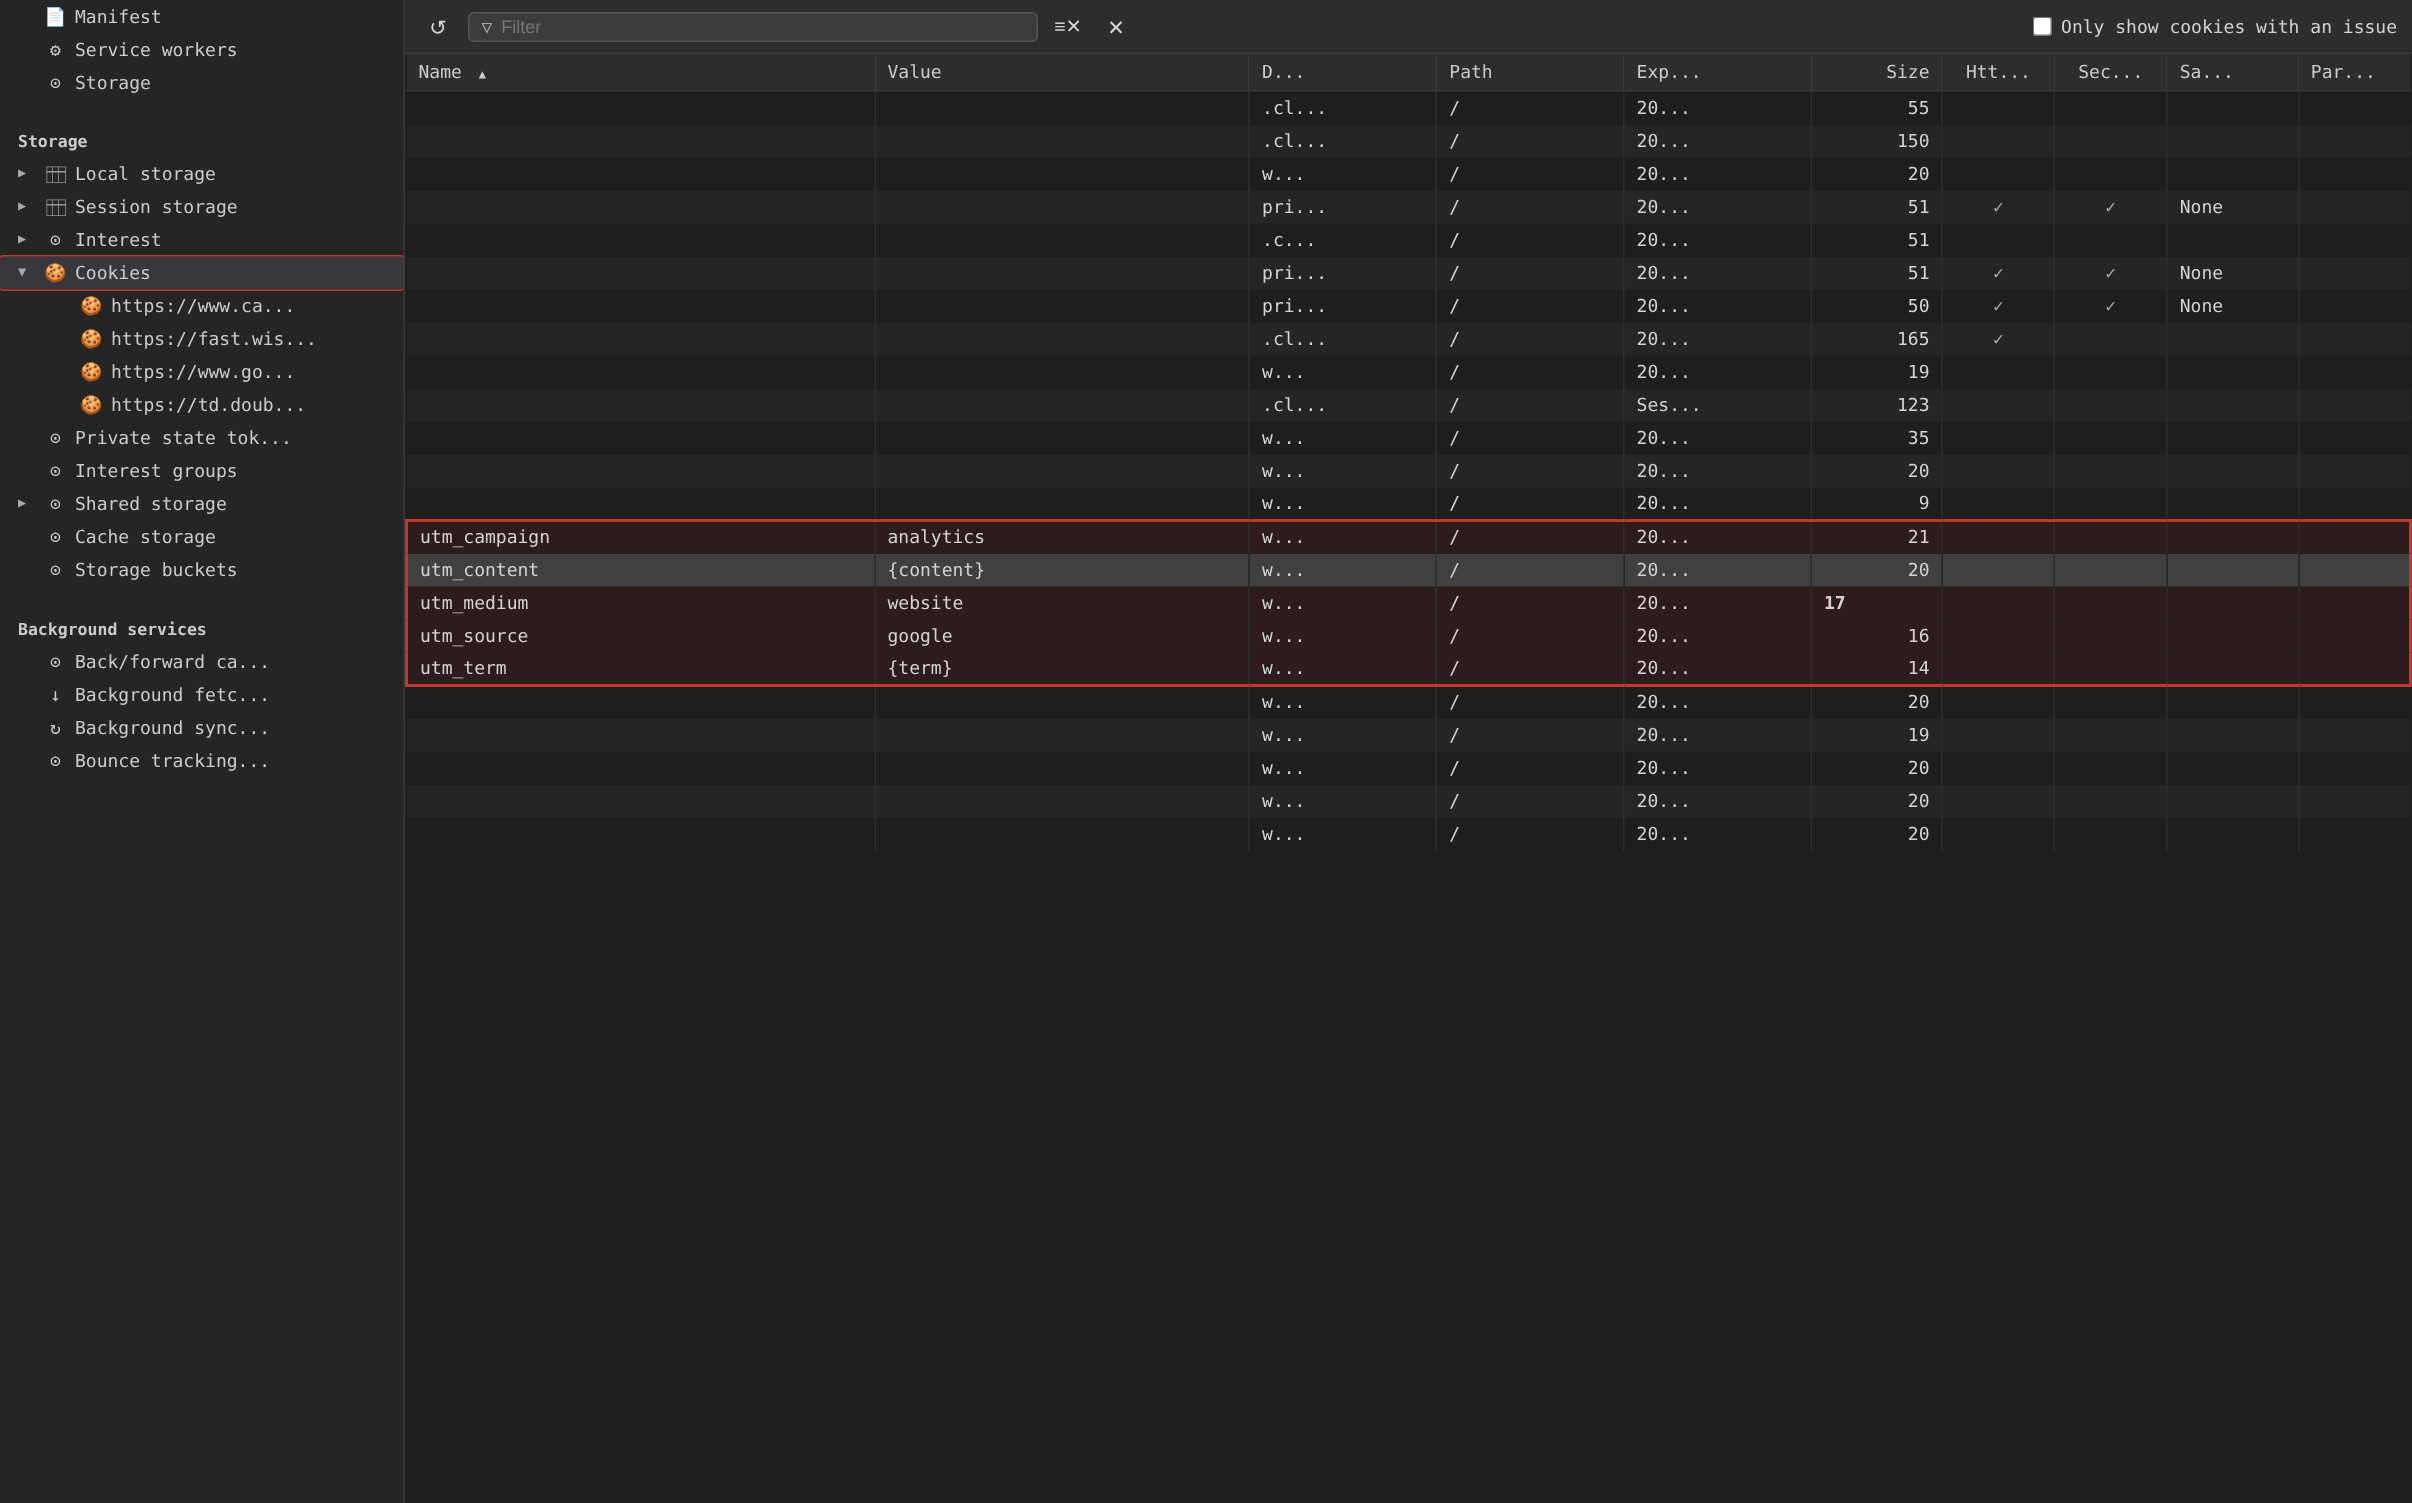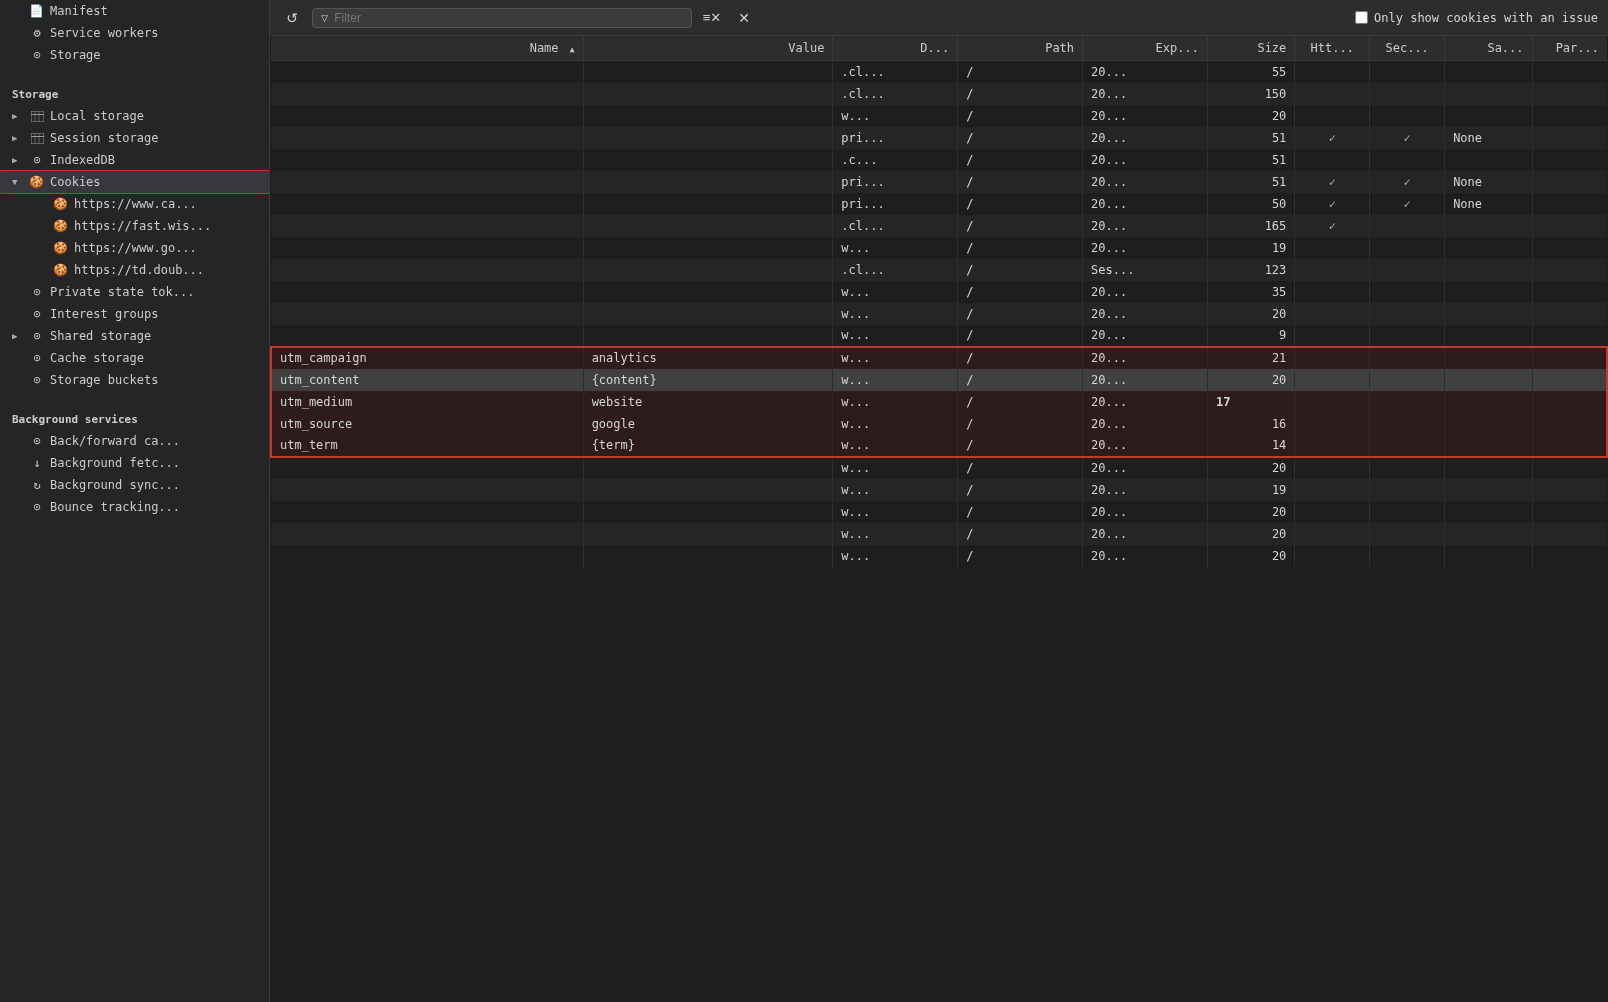--- a/index.html
+++ b/index.html
@@ -162,21 +162,21 @@
 
     thead tr {
       background: #2d2d2d;
       border-bottom: 1px solid #3a3a3a;
       position: sticky;
       top: 0;
       z-index: 10;
     }
 
     th {
-      text-align: right;
+      text-align: left;
       padding: 5px 8px;
       font-weight: 500;
       color: #cccccc;
       border-right: 1px solid #3a3a3a;
       font-size: 12px;
       white-space: nowrap;
       overflow: hidden;
       cursor: pointer;
     }
 
@@ -270,21 +270,21 @@
           <line x1="0" y1="3.5" x2="13" y2="3.5" stroke="#999" stroke-width="1"></line>
           <line x1="4" y1="0" x2="4" y2="11" stroke="#999" stroke-width="0.5"></line>
           <line x1="8" y1="0" x2="8" y2="11" stroke="#999" stroke-width="0.5"></line>
         </svg>
     </span>
     <span class="sidebar-label">Session storage</span>
   </div>
   <div class="sidebar-item">
     <span class="expand-icon">▶</span>
     <span class="icon-shape">⊙</span>
-    <span class="sidebar-label">IndexedDB</span>
+    <span class="sidebar-label">Interest</span>
   </div>
 
   <div class="sidebar-item active">
     <span class="expand-icon">▼</span>
     <span class="icon-shape">🍪</span>
     <span class="sidebar-label">Cookies</span>
   </div>
   <div class="sidebar-item indent2">
     <span class="expand-icon"> </span>
     <span class="icon-shape">🍪</span>

